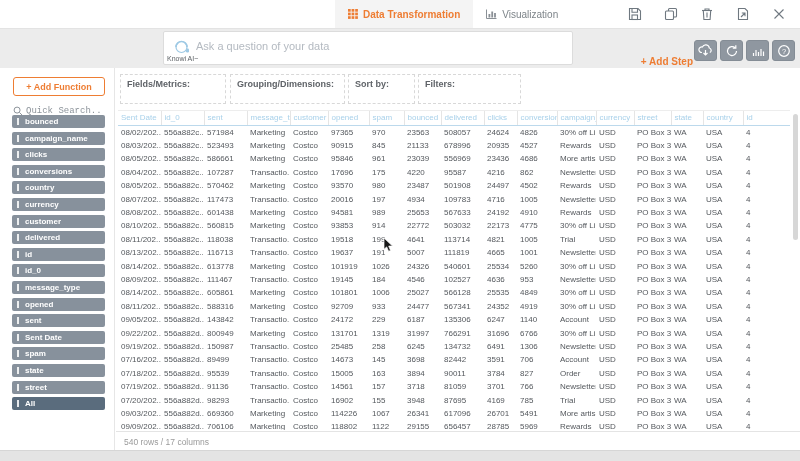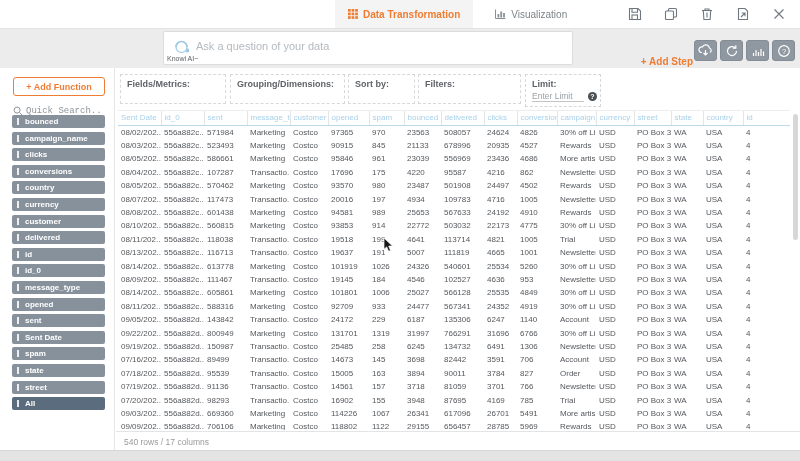--- a/index.html
+++ b/index.html
@@ -2,21 +2,21 @@
 <html><head>
 <meta charset="utf-8">
 <style>
   * { margin:0; padding:0; box-sizing:border-box; }
   html,body { width:800px; height:461px; }
   body { font-family:"Liberation Sans", sans-serif; background:#fff; overflow:hidden; position:relative; }
   .screen { position:absolute; inset:0; width:800px; height:461px; background:#fff; }
 
   
   .topbar { position:absolute; top:0; left:0; right:0; height:28px; background:#fff; }
-  .tabs { position:absolute; left:335px; top:0; height:28px; display:flex;gap:9px; }
+  .tabs { position:absolute; left:335px; top:0; height:28px; display:flex; }
   .tab { display:flex; align-items:center; gap:5px; padding:0 13px; font-size:10px; color:#7d8489; height:28px; cursor:pointer; }
   .tab.active { background:#f4f4f4; color:#ee7d33; font-weight:bold; }
   .tab .ticon { display:flex; align-items:center; }
   .topbar-actions { position:absolute; right:14px; top:0; height:28px; display:flex; align-items:center; gap:22px; }
   .topbar-actions .tbtn { display:flex; align-items:center; justify-content:center; width:14px; height:14px; cursor:pointer; }
   .topbar-actions svg { stroke:#6f7880; fill:none; stroke-width:1.1; }
 
   
   .band { position:absolute; top:28px; left:0; right:0; height:40px; background:#ececec; border-top:1px solid #e3e3e3; }
   .querybox { position:absolute; left:163px; top:2px; width:410px; height:34px; background:#fff; border:1px solid #dcdcdc; border-radius:2px; }
@@ -275,27 +275,20 @@
             <span class="pill-label">All</span>
           </div>
         </div>
     </div>
 
     <div class="main">
       <div class="pbox b1"><span>Fields/Metrics:</span></div>
       <div class="pbox b2"><span>Grouping/Dimensions:</span></div>
       <div class="pbox b3"><span>Sort by:</span></div>
       <div class="pbox b4"><span>Filters:</span></div>
-      <div class="pbox b5">
-        <span>Limit:</span>
-        <div class="limit-row">
-          <input type="text" placeholder="Enter Limit" style="">
-          <span class="qbadge">?</span>
-        </div>
-      </div>
 
       <div class="table-area">
         <table>
           <colgroup>
             <col style="width:43px">
               <col style="width:43px">
               <col style="width:43px">
               <col style="width:43px">
             <col style="width:38px">
               <col style="width:41px">

